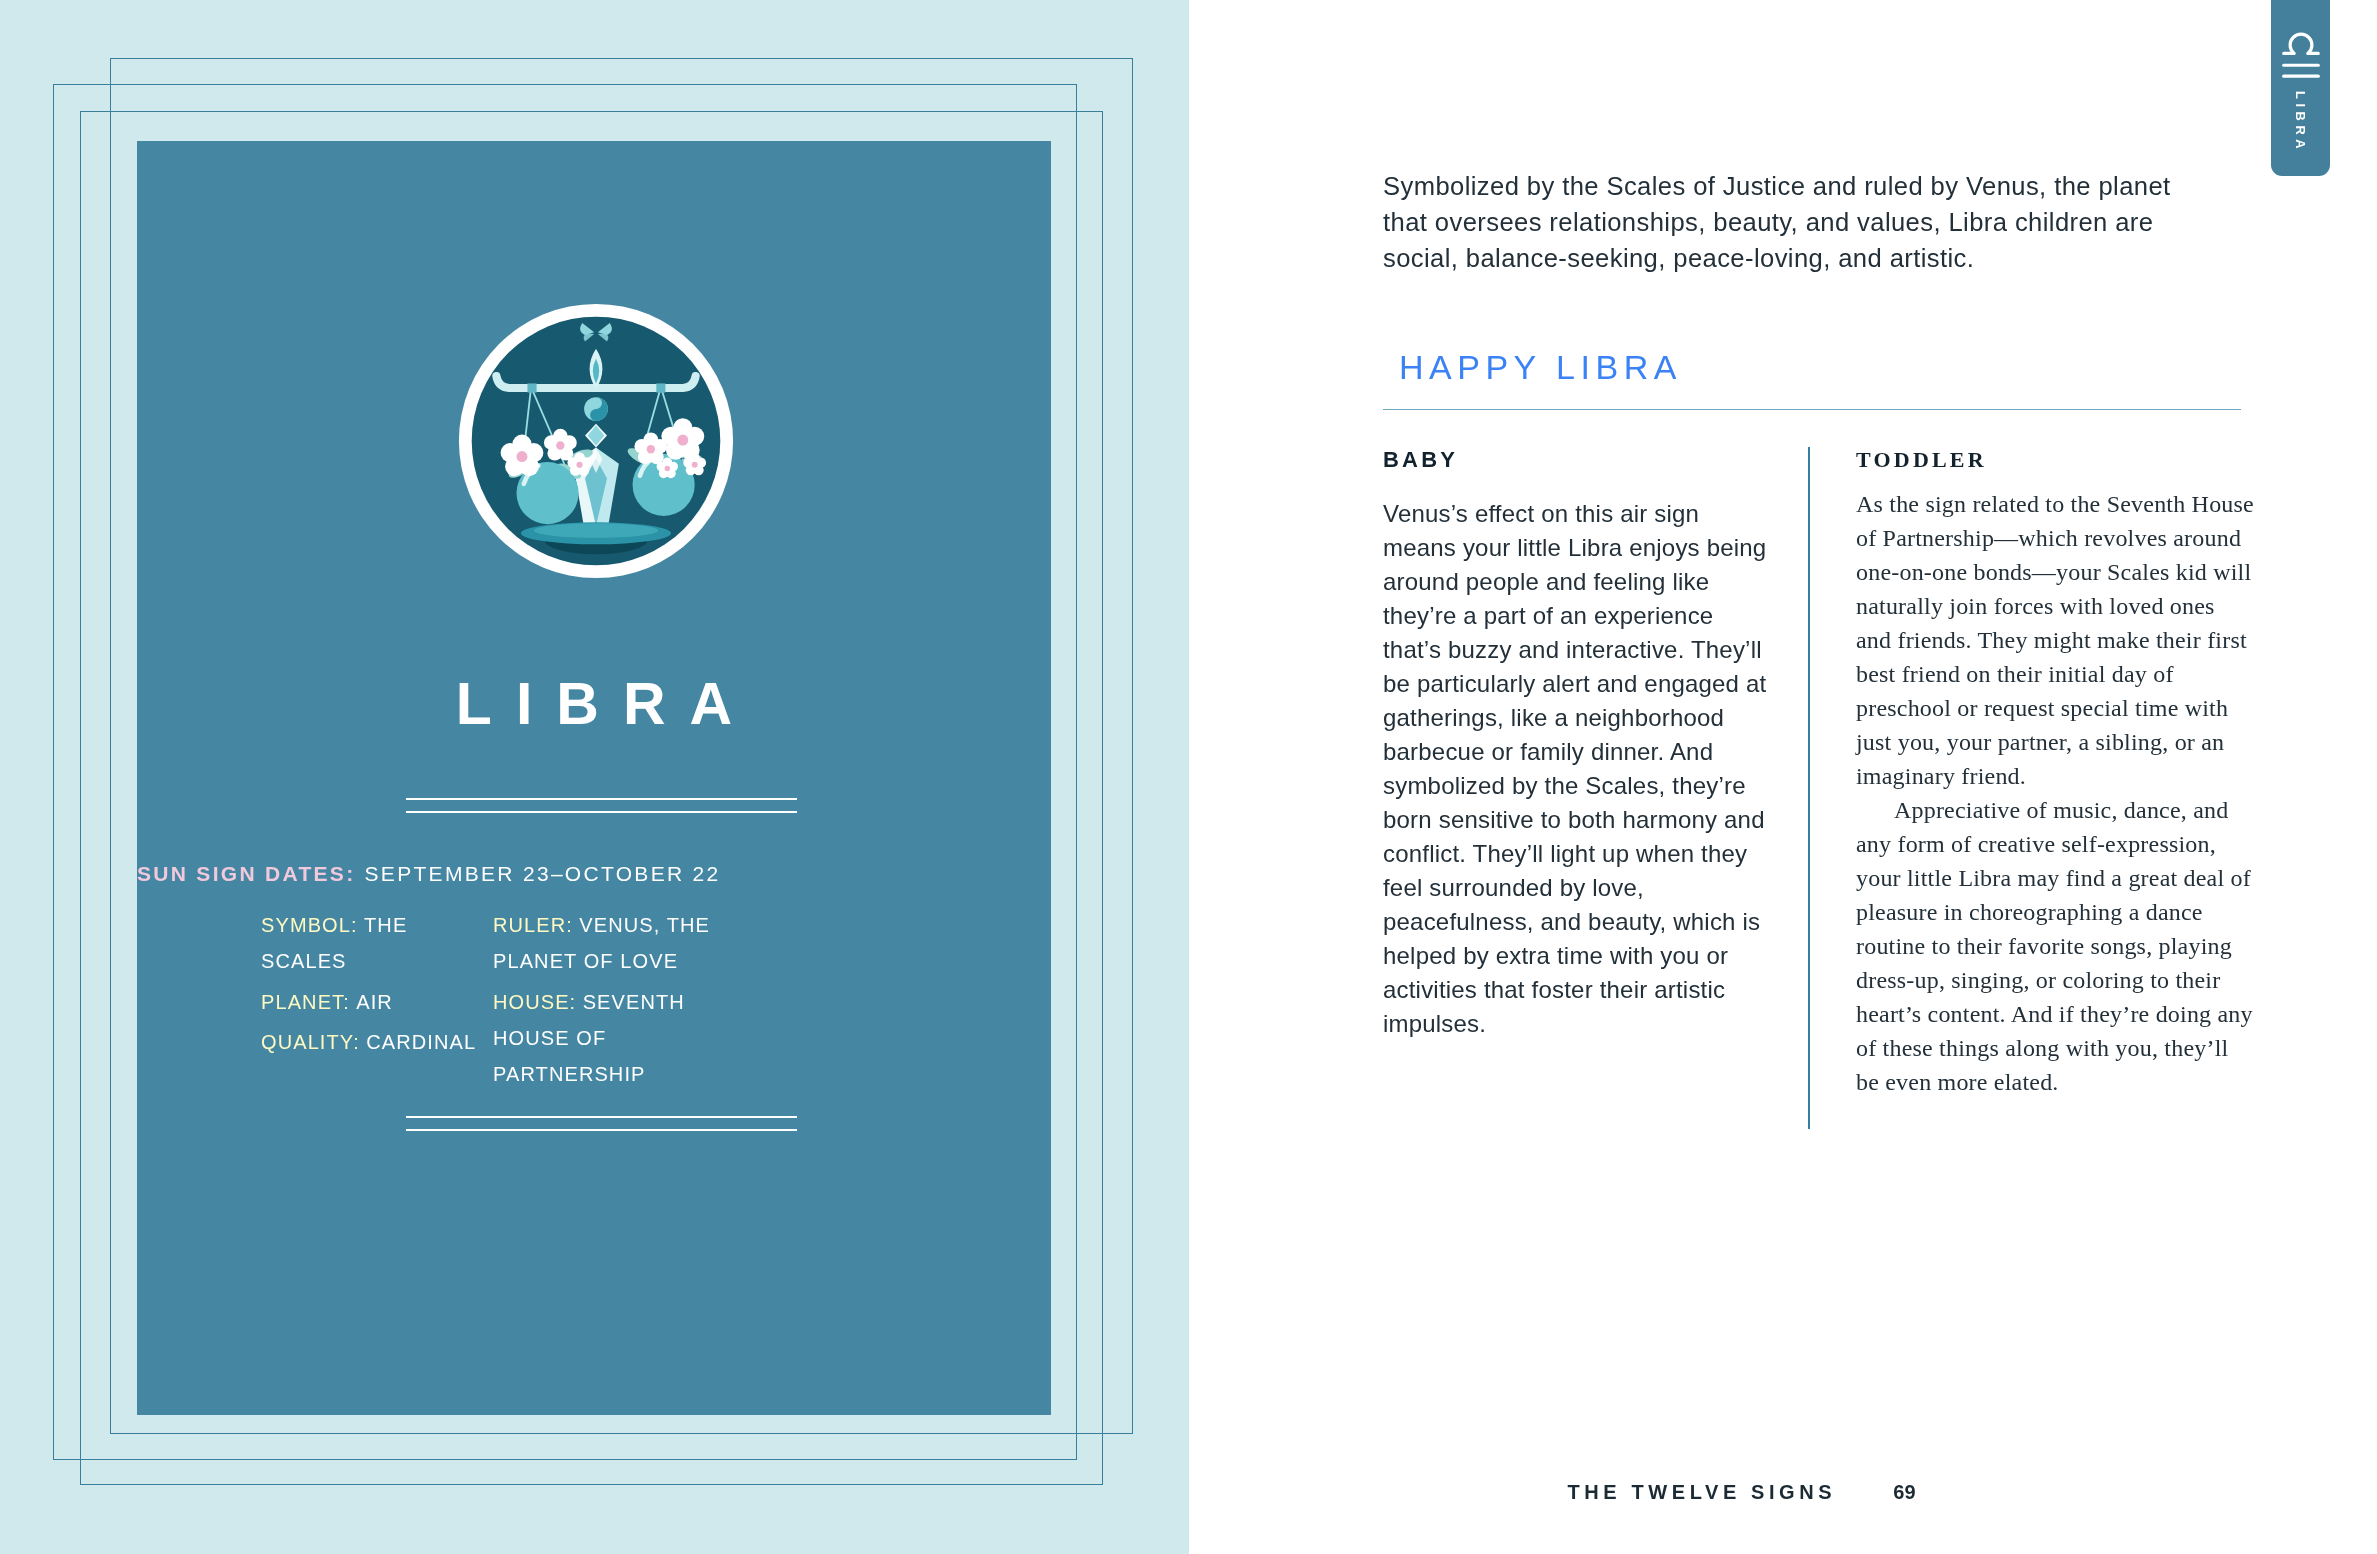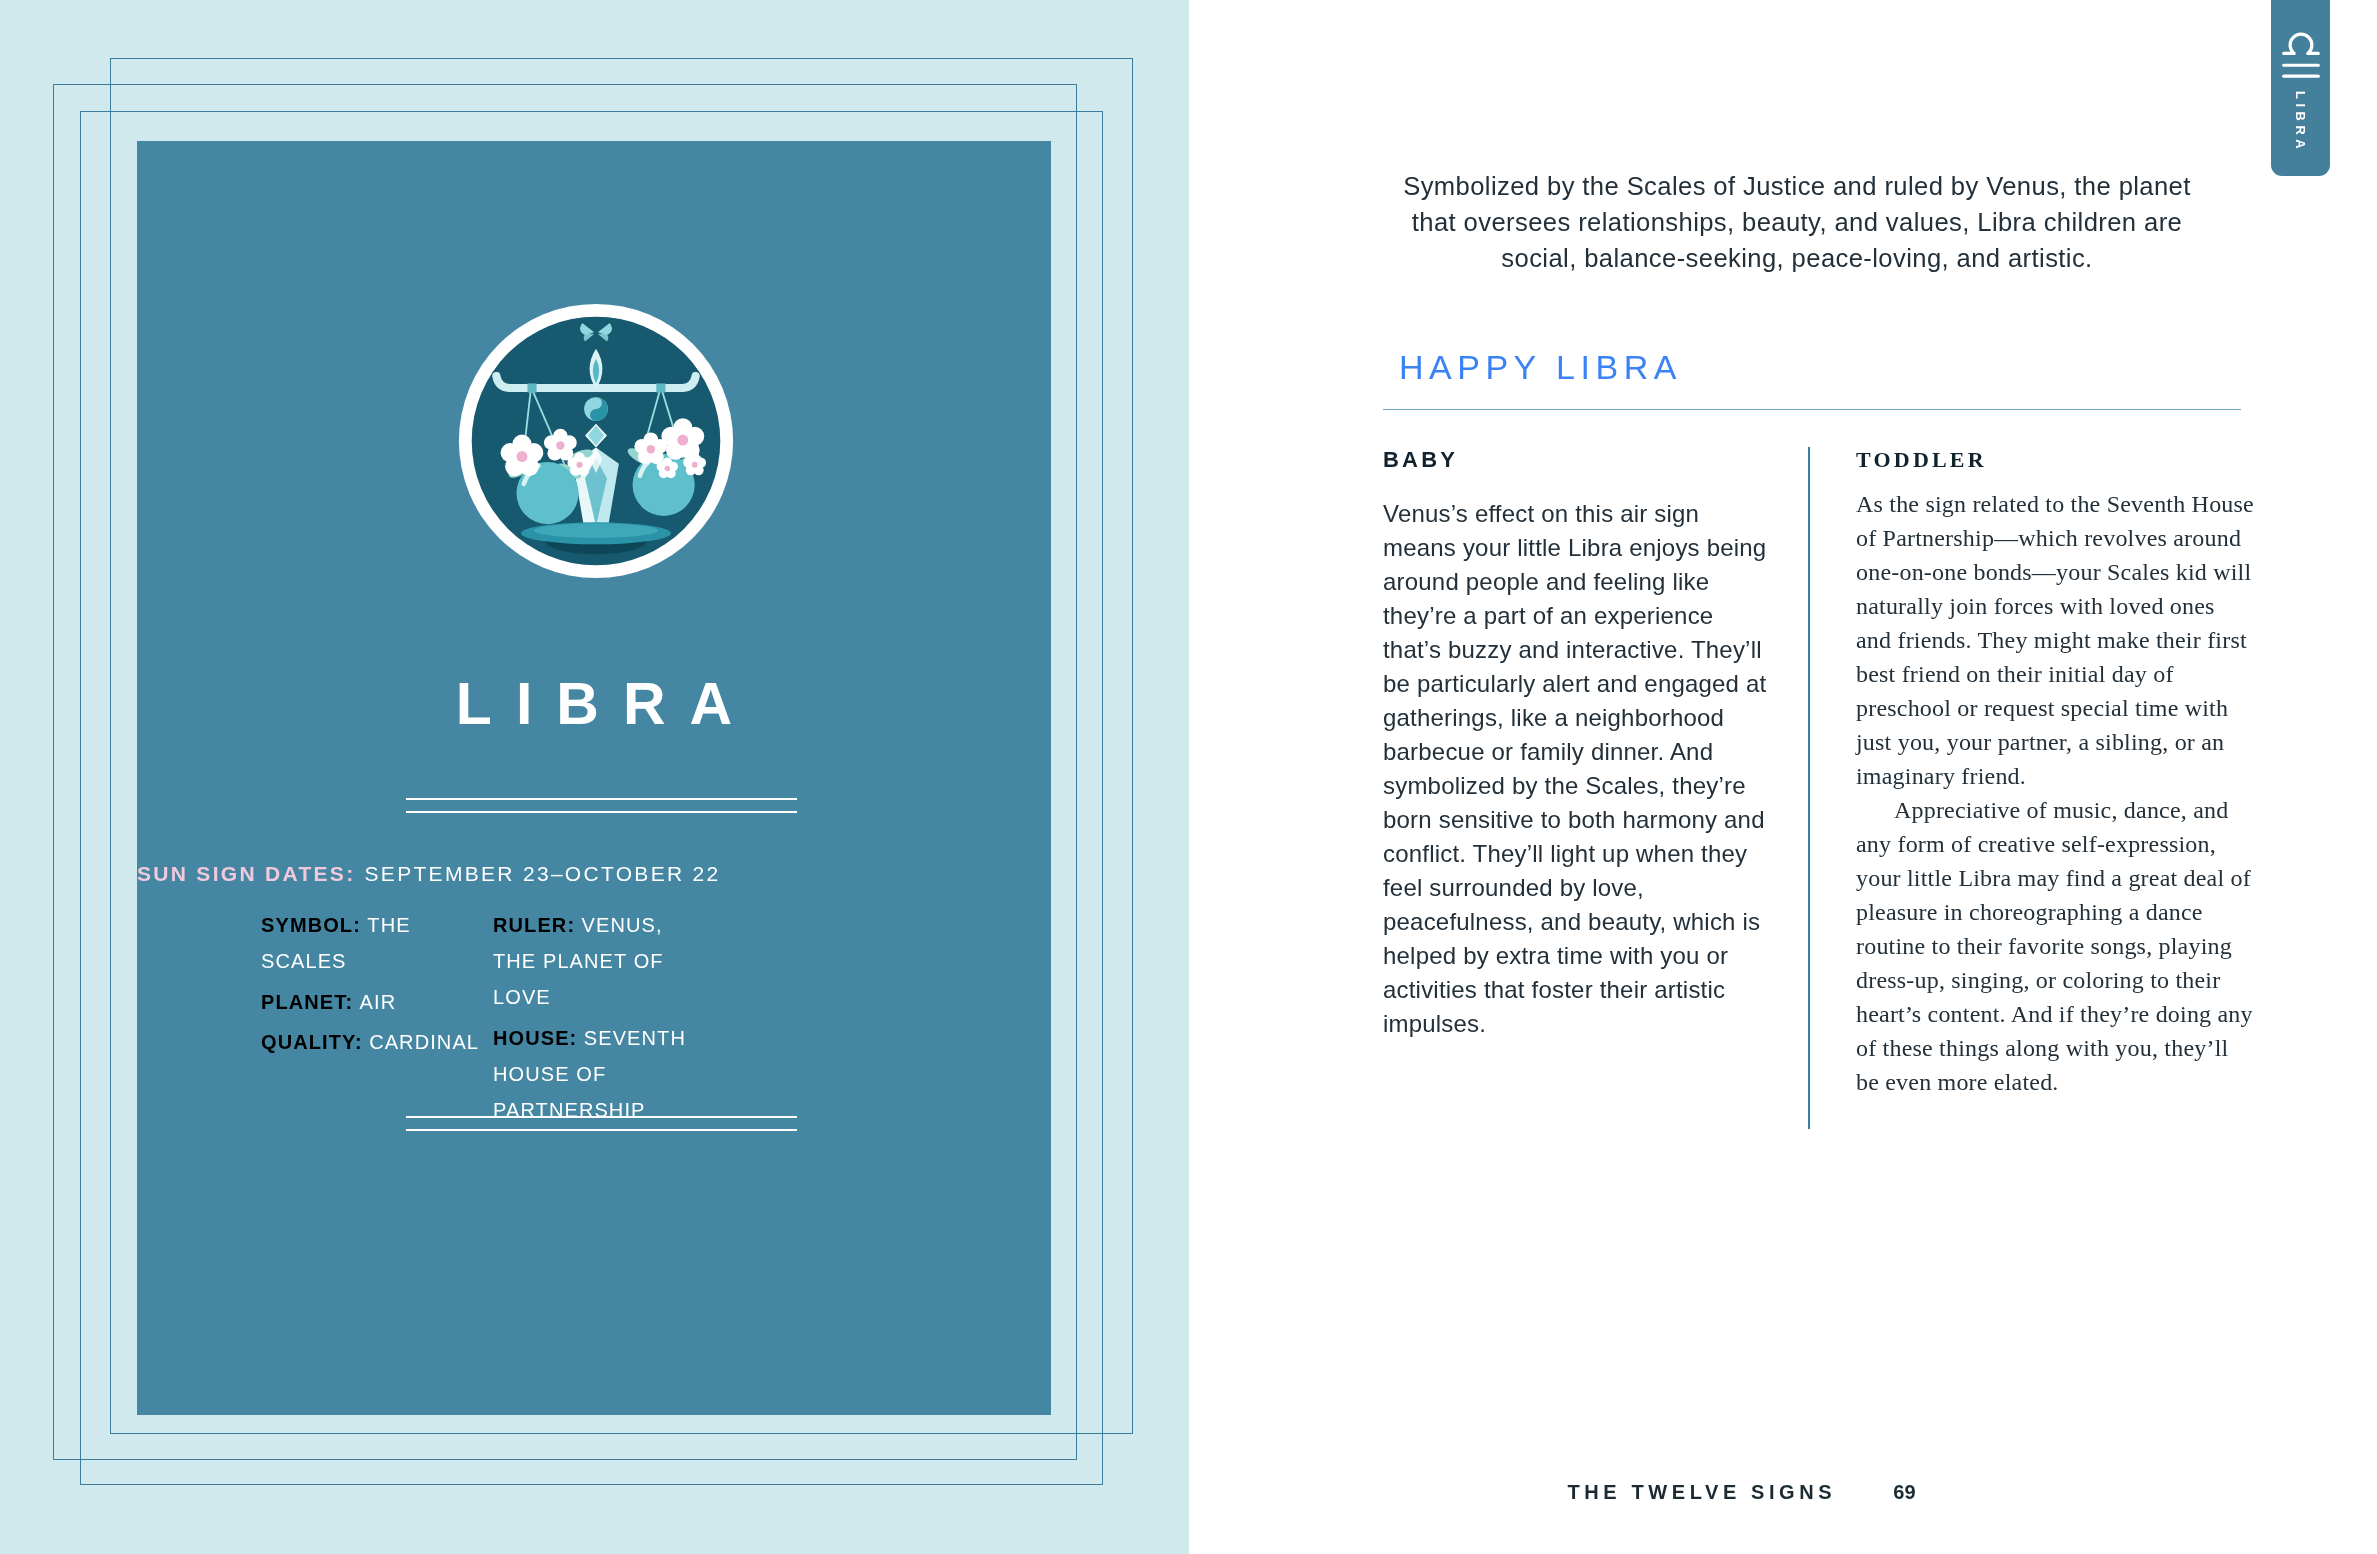--- a/index.html
+++ b/index.html
@@ -38,39 +38,39 @@
     font-size:21px; letter-spacing:2.3px; color:#ffffff;
   }
   .sun-dates .lbl { color:#f1c9dc; font-weight:bold; margin-right:9.1px; }
   .attrs { position:absolute; left:0; top:766px; width:100%; height:274px; }
   .attr-col { position:absolute; top:0; }
   .attr-col.c1 { left:124px; width:224px; }
   .attr-col.c2 { left:356px; width:219px; }
   .attr-col.c3 { left:589px; width:230px; }
   .attr { font-size:20px; line-height:36px; letter-spacing:1.1px;
           color:#ffffff; margin-bottom:4.6px; }
-  .attr .lbl { color:#000000; font-weight:bold; margin-right:6.4px; }
+  .attr .lbl { color:#fef9c3; font-weight:normal; margin-right:6.4px; }
   
   .right-page {
     position:absolute; left:1189px; top:0; width:1189px; height:1554px;
     background:#ffffff; color:#233039;
   }
   .side-tab {
     position:absolute; left:1082px; top:0; width:59px; height:176px;
     background:#44809b; border-radius:0 0 11px 11px;
     display:flex; flex-direction:column; align-items:center;
   }
   .side-tab svg { margin-top:25.6px; }
   .tab-label {
     margin-top:12.8px; writing-mode:vertical-rl; color:#ffffff;
     font-size:12.8px; font-weight:bold; letter-spacing:4.6px;
   }
   .intro {
     position:absolute; left:194px; top:168px; width:828px;
-    font-size:25.6px; line-height:36px; letter-spacing:0.4px;text-align:center;
+    font-size:25.6px; line-height:36px; letter-spacing:0.4px;
   }
   .section-heading {
     position:absolute; left:210px; top:348px;
     font-size:34px; font-weight:normal; letter-spacing:5.5px; color:#3b82f6;
   }
   .section-rule {
     position:absolute; left:194px; top:409px; width:858px; height:0;
     border-top:1.8px solid #6fa8c5;
   }
   .col { position:absolute; top:447px; }

